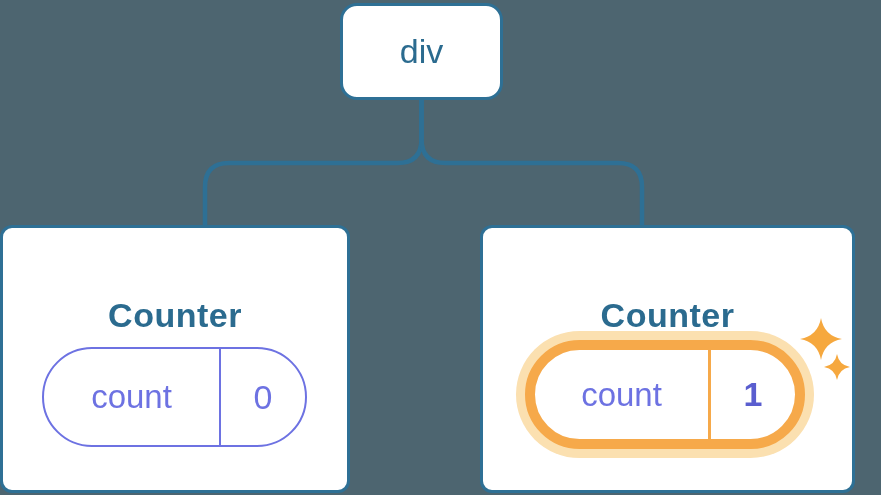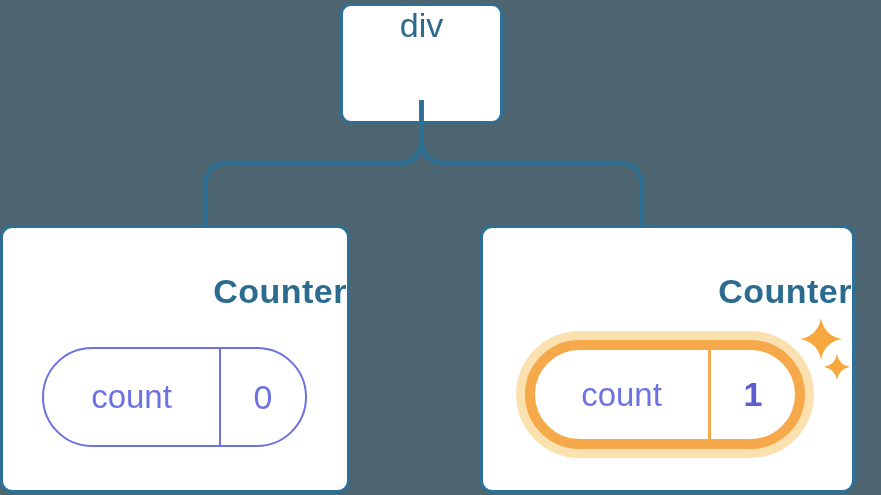--- a/index.html
+++ b/index.html
@@ -9,26 +9,26 @@
     height: 495px;
     background: var(--background, #4d6570);
     overflow: hidden;
     font-family: "Liberation Sans", sans-serif;
   }
 
   
   .root-node {
     position: absolute;
     left: 340px; top: 3px;
-    width: 163px; height: 121px;
+    width: 163px; height: 97px;
     background: var(--card-bg, #fff);
     border: 3px solid var(--stroke-blue, #2e7095);
-    border-radius: 11px;
+    border-radius: 17px;
     box-sizing: border-box;
-    display: flex; justify-content: center;
+    display: flex; align-items: center; justify-content: center;
     font-size: 34px;
     font-weight: 500;
     color: var(--title-blue, #2b6b8f);
   }
 
   
   .connectors {
     position: absolute; left: 0; top: 0;
     width: 881px; height: 495px;
     pointer-events: none;
@@ -45,22 +45,22 @@
     top: 225px; height: 268px;
     background: var(--card-bg, #fff);
     border: 3px solid var(--stroke-blue, #2e7095);
     border-radius: 12px;
     box-sizing: border-box;
   }
   .card-left  { left: 0;     width: 350px; }
   .card-right { left: 480px; width: 375px; }
 
   .card-title {
-    margin-top: 44px;
-    text-align: right;
+    margin-top: 68px;
+    text-align: center;
     font-size: 34px;
     font-weight: 600;
     letter-spacing: 0.5px;
     color: var(--title-blue, #2b6b8f);
   }
 
   
   .pill {
     position: absolute;
     left: 39px; top: 119px;

